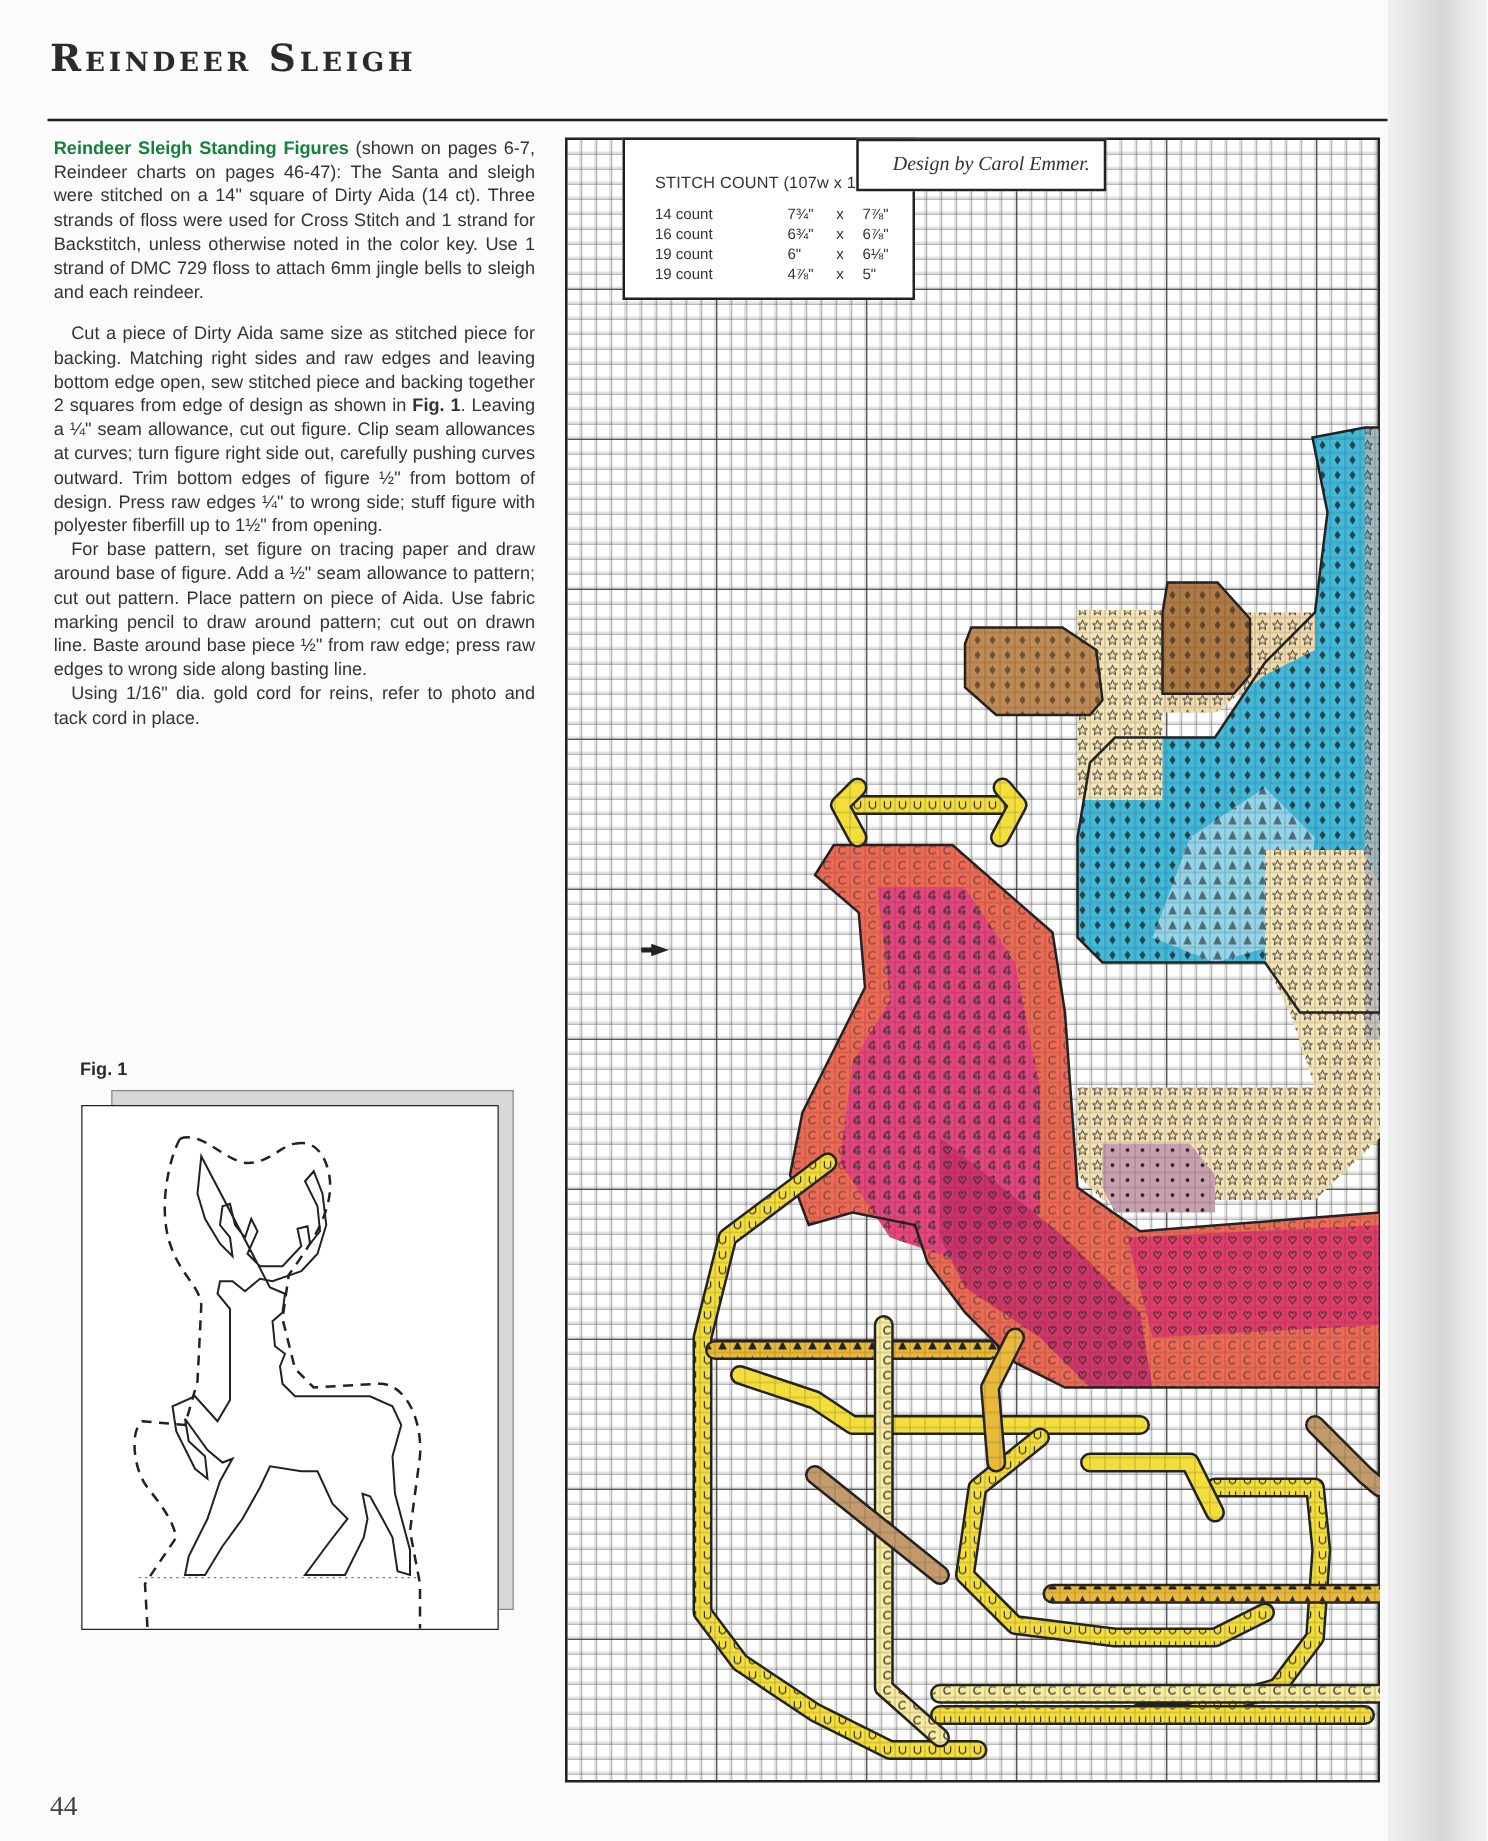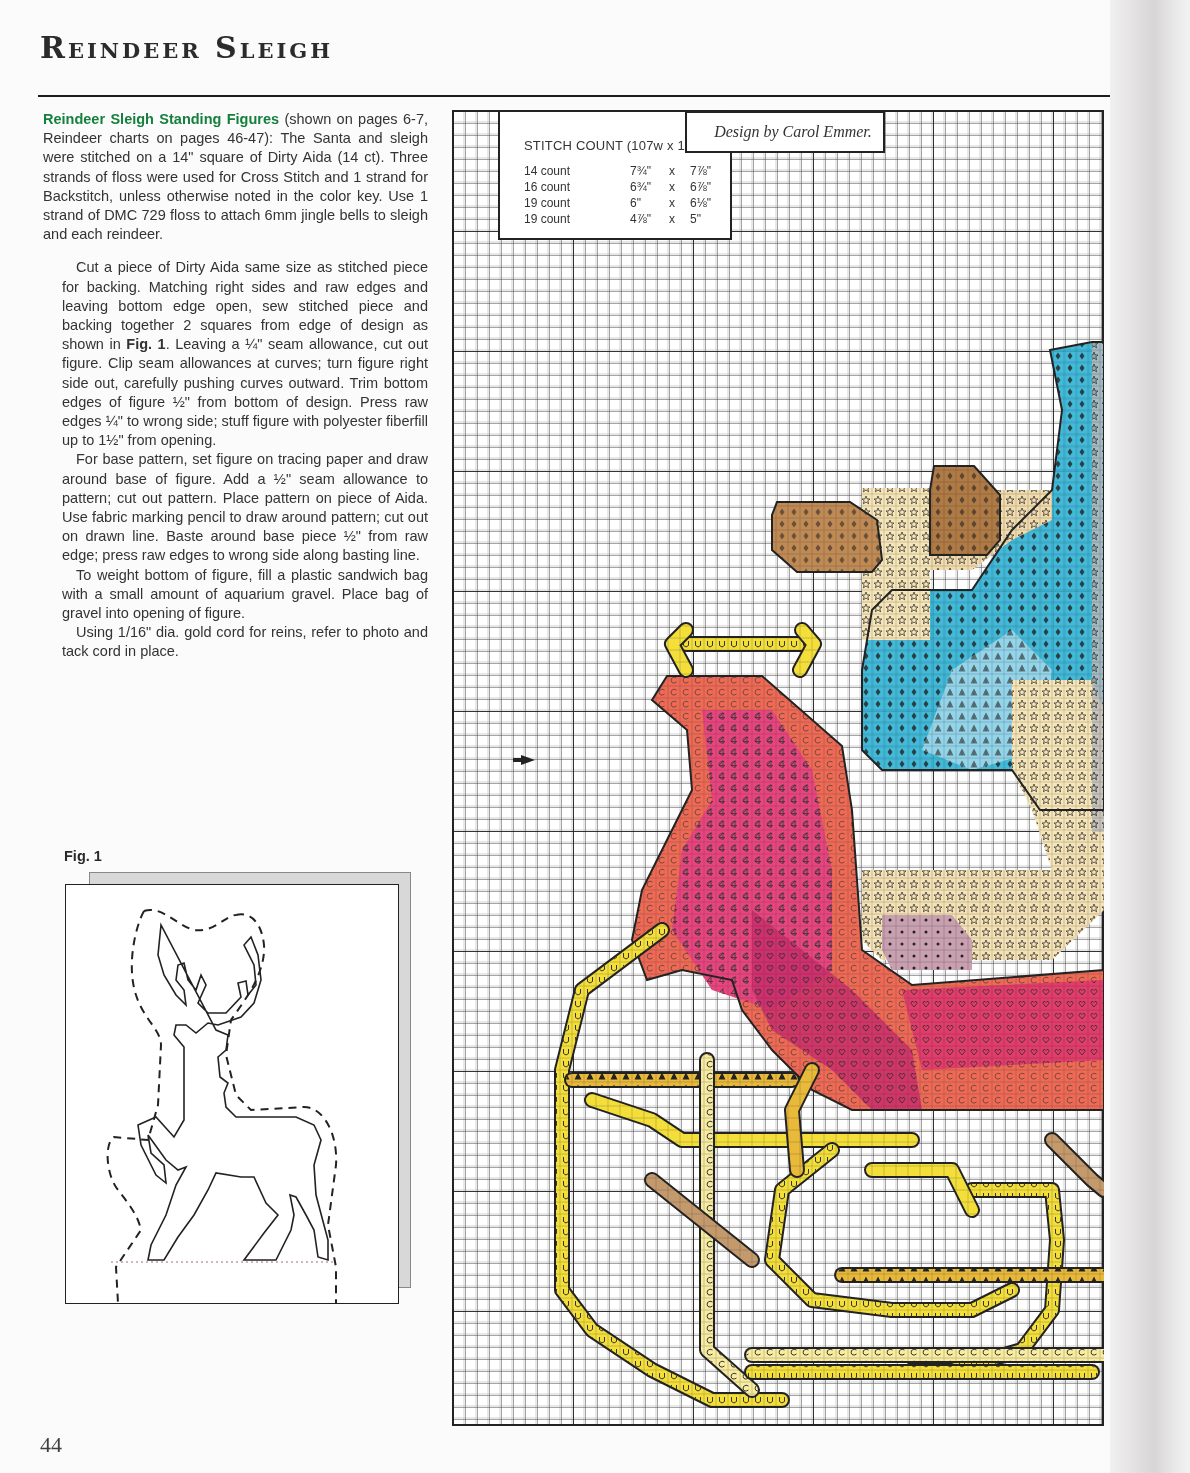--- a/index.html
+++ b/index.html
@@ -6,21 +6,21 @@
   body { width:1190px; height:1473px; background:#fbfbfb; position:relative; overflow:hidden; font-family:"Liberation Sans", sans-serif; color:#2a2a2a; }
   .gutter { position:absolute; left:1110px; top:0; width:80px; height:1473px;
     background:linear-gradient(to right,#f0f0f0 0%,#e6e4e4 25%,#d7d5d5 55%,#e9e8e8 80%,#f2f2f2 100%); }
   .title { position:absolute; left:40px; top:30px; font-family:"DejaVu Serif", serif; font-size:30px; letter-spacing:3px; font-weight:bold; color:#2b2b2b; font-variant:small-caps; }
   .rule { position:absolute; left:38px; top:95px; width:1072px; height:2px; background:#1e1e1e; }
   .col { position:absolute; left:43px; top:110px; width:385px; font-size:14.5px; line-height:19.2px; text-align:justify; color:#333; }
   .col p { margin:0; }
   .col .intro { margin-bottom:14px; }
   .col .intro b { color:#15803d; }
   .col h3 { margin:0; font-size:14.5px; font-weight:bold; line-height:19px; }
-  .col .ind { text-indent:14px;margin-left:19px; }
+  .col .ind { text-indent:14px; }
   .fig-label { position:absolute; left:64px; top:848px; font-weight:bold; font-size:14.5px; }
   .fig-back { position:absolute; left:89px; top:872px; width:320px; height:414px; background:#d8d8d8; border:1px solid #888; }
   .fig-front { position:absolute; left:65px; top:884px; width:332px; height:418px; background:#fff; border:1.5px solid #222; }
   .page-num { position:absolute; left:40px; top:1432px; font-family:Liberation Serif, serif; font-size:22px; color:#404040; }
   .chart-frame { position:absolute; left:452px; top:110px; width:652px; height:1316px; border:2px solid #222; box-sizing:border-box;
     background-color:#fff;
     background-image:
       linear-gradient(to right, rgba(30,30,30,0.85) 1px, transparent 1px),
       linear-gradient(to bottom, rgba(30,30,30,0.85) 1px, transparent 1px),
       linear-gradient(to right, rgba(90,90,90,0.55) 1px, transparent 1px),
@@ -41,21 +41,20 @@
 
 <div class="gutter"></div>
 
 <div class="title">Reindeer Sleigh</div>
 <div class="rule"></div>
 
 <div class="col">
   <p class="intro"><b>Reindeer Sleigh Standing Figures</b><span> (shown on pages 6-7, Reindeer charts on pages 46-47): The Santa and sleigh were stitched on a 14" square of Dirty Aida (14 ct). Three strands of floss were used for Cross Stitch and 1 strand for Backstitch, unless otherwise noted in the color key. Use 1 strand of DMC 729 floss to attach 6mm jingle bells to sleigh and each reindeer.</span></p>
   <p class="ind"><span>Cut a piece of Dirty Aida same size as stitched piece for backing. Matching right sides and raw edges and leaving bottom edge open, sew stitched piece and backing together 2 squares from edge of design as shown in </span><b>Fig. 1</b><span>. Leaving a ¼" seam allowance, cut out figure. Clip seam allowances at curves; turn figure right side out, carefully pushing curves outward. Trim bottom edges of figure ½" from bottom of design. Press raw edges ¼" to wrong side; stuff figure with polyester fiberfill up to 1½" from opening.</span></p>
   <p class="ind">For base pattern, set figure on tracing paper and draw around base of figure. Add a ½" seam allowance to pattern; cut out pattern. Place pattern on piece of Aida. Use fabric marking pencil to draw around pattern; cut out on drawn line. Baste around base piece ½" from raw edge; press raw edges to wrong side along basting line.</p>
-  <p class="ind">To weight bottom of figure, fill a plastic sandwich bag with a small amount of aquarium gravel. Place bag of gravel into opening of figure.</p>
   <p class="ind">Using 1/16" dia. gold cord for reins, refer to photo and tack cord in place.</p>
 </div>
 
 <div class="fig-label">Fig. 1</div>
 <div class="fig-back"></div>
 <div class="fig-front">
   <svg width="332" height="418" viewBox="0 0 332 418">
 
     <path d="M78 26 C70 40,60 80,70 110 C78 135,95 145,95 160 L92 220 L82 255 L48 252 C38 258,40 290,52 305 C62 318,72 330,75 345 L50 382 L52 418 M170 30 C186 26,196 40,198 60 C200 90,175 120,165 135 L160 170 L170 210 L185 225 L238 222 C258 222,272 250,270 280 L262 340 L270 382 L270 418 M78 26 C95 20,110 40,128 45 C148 48,160 30,170 30" fill="none" stroke="#222" stroke-width="2" stroke-dasharray="8 6"></path>
 

